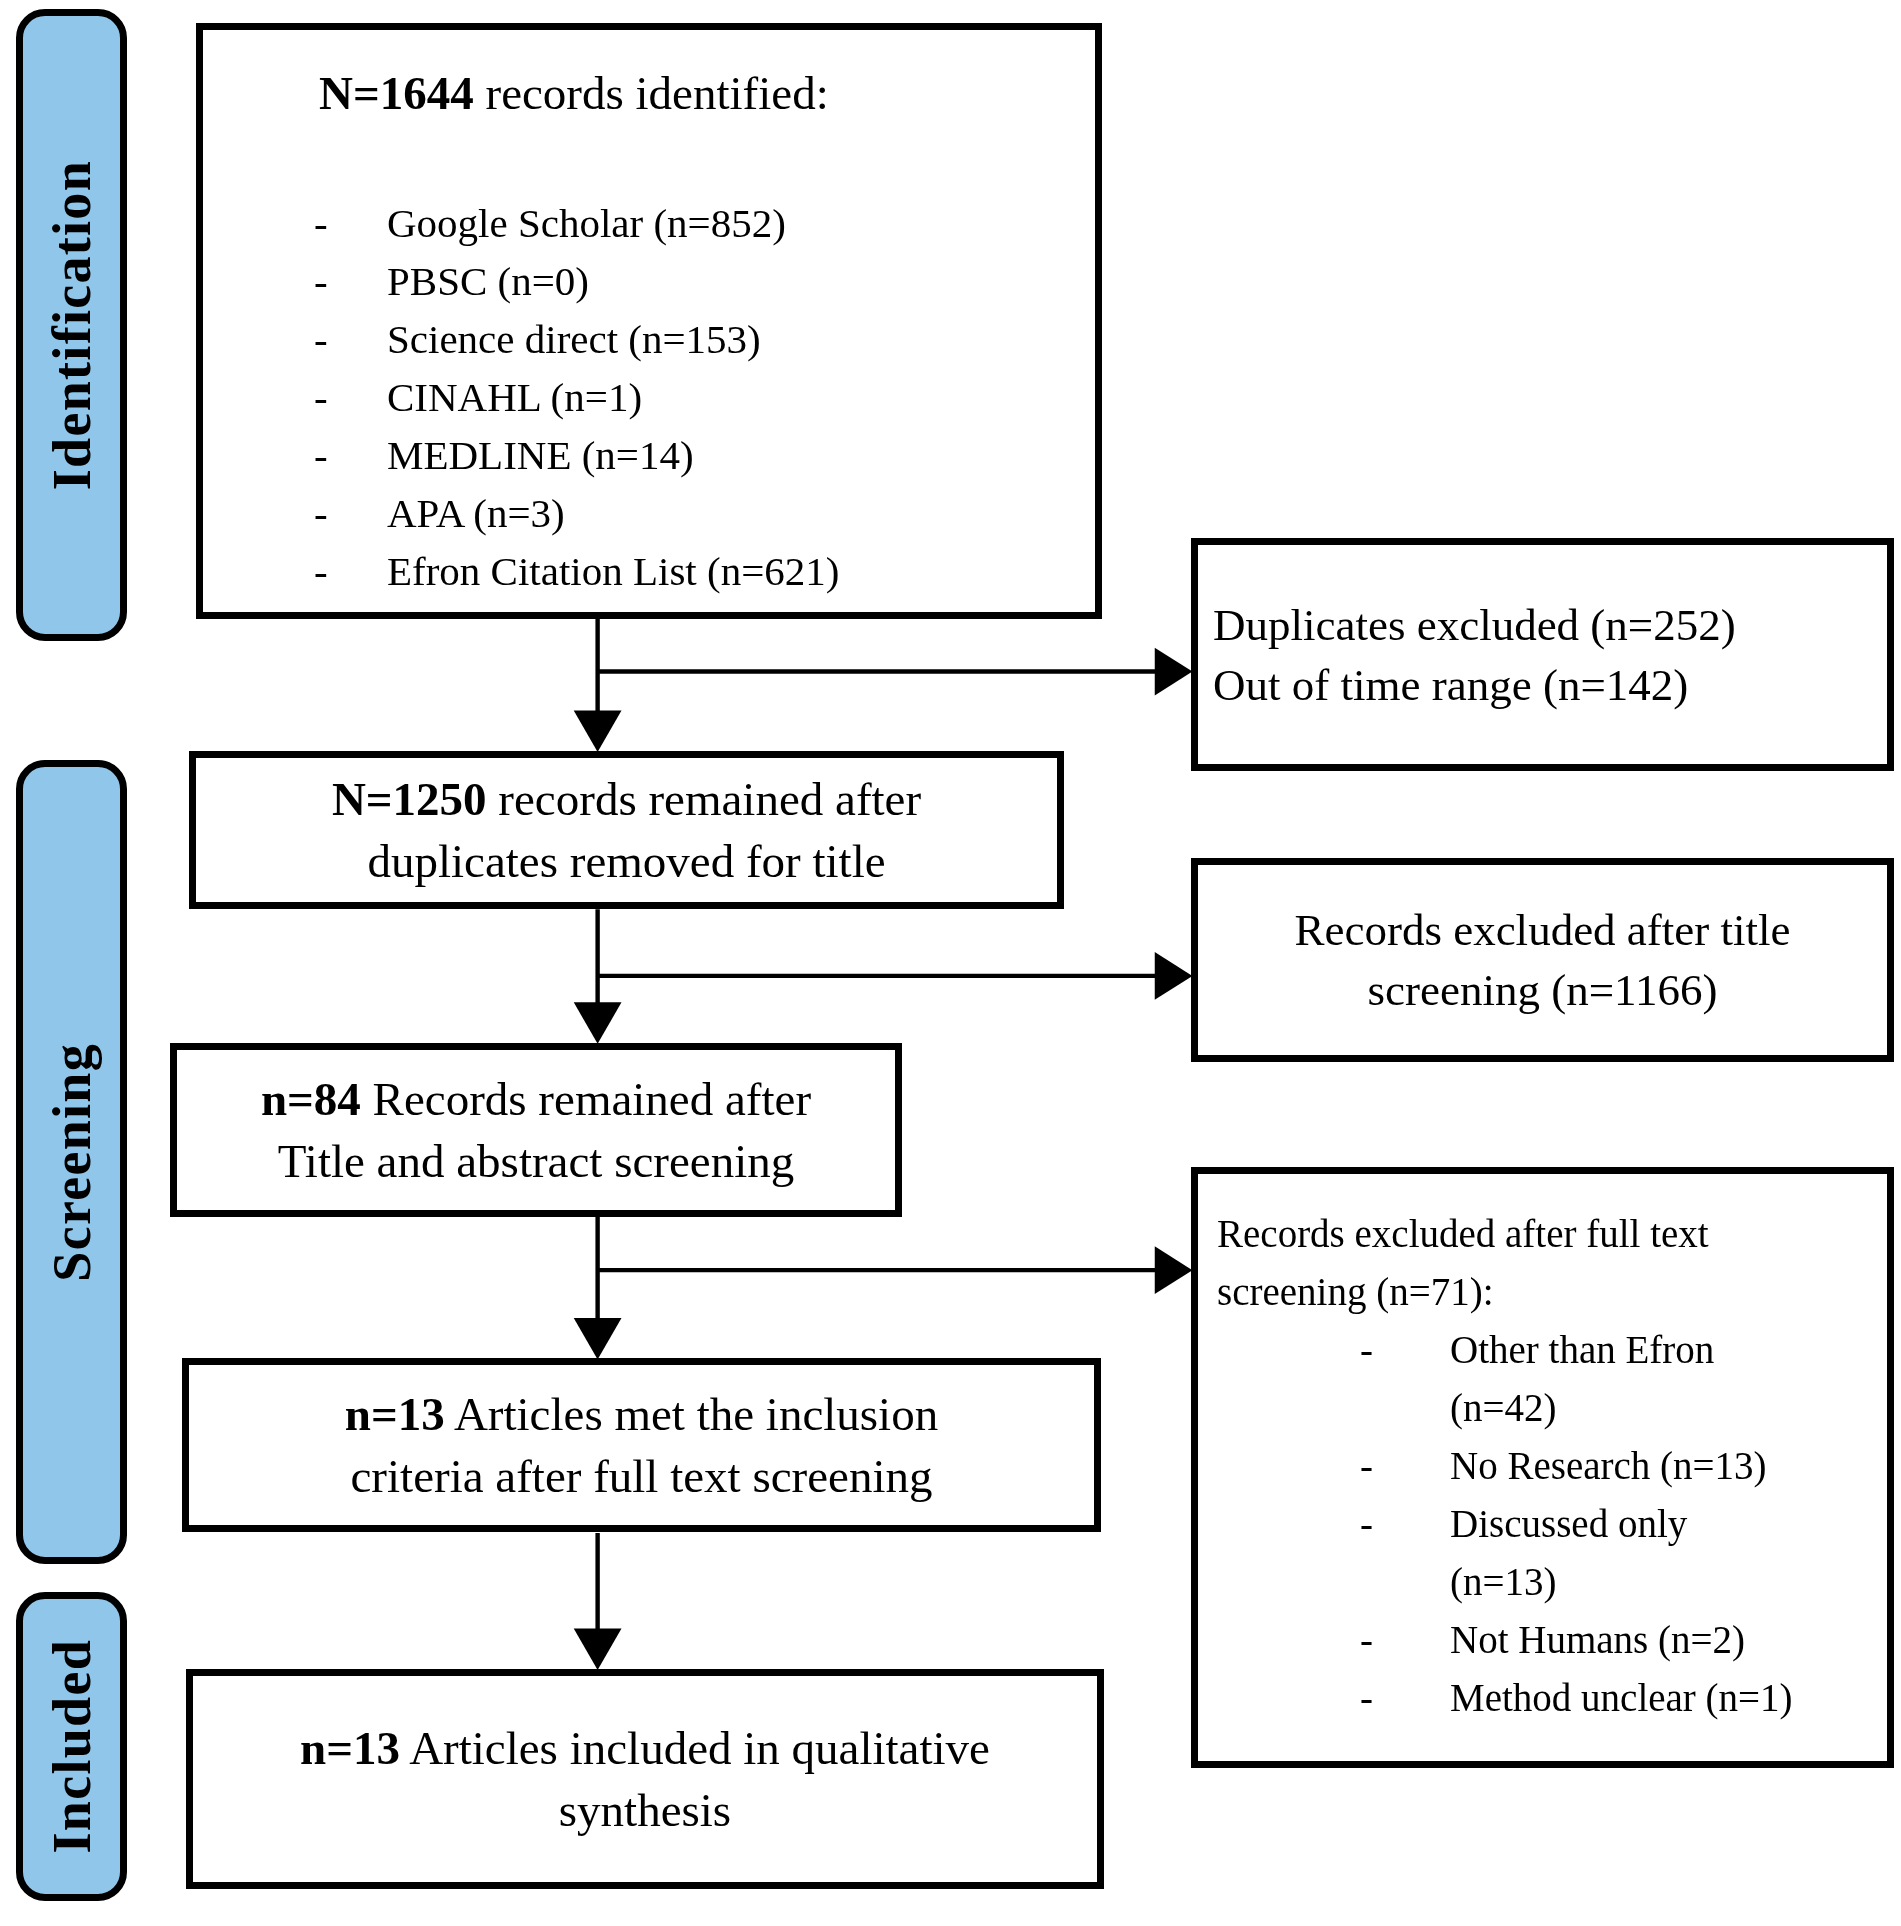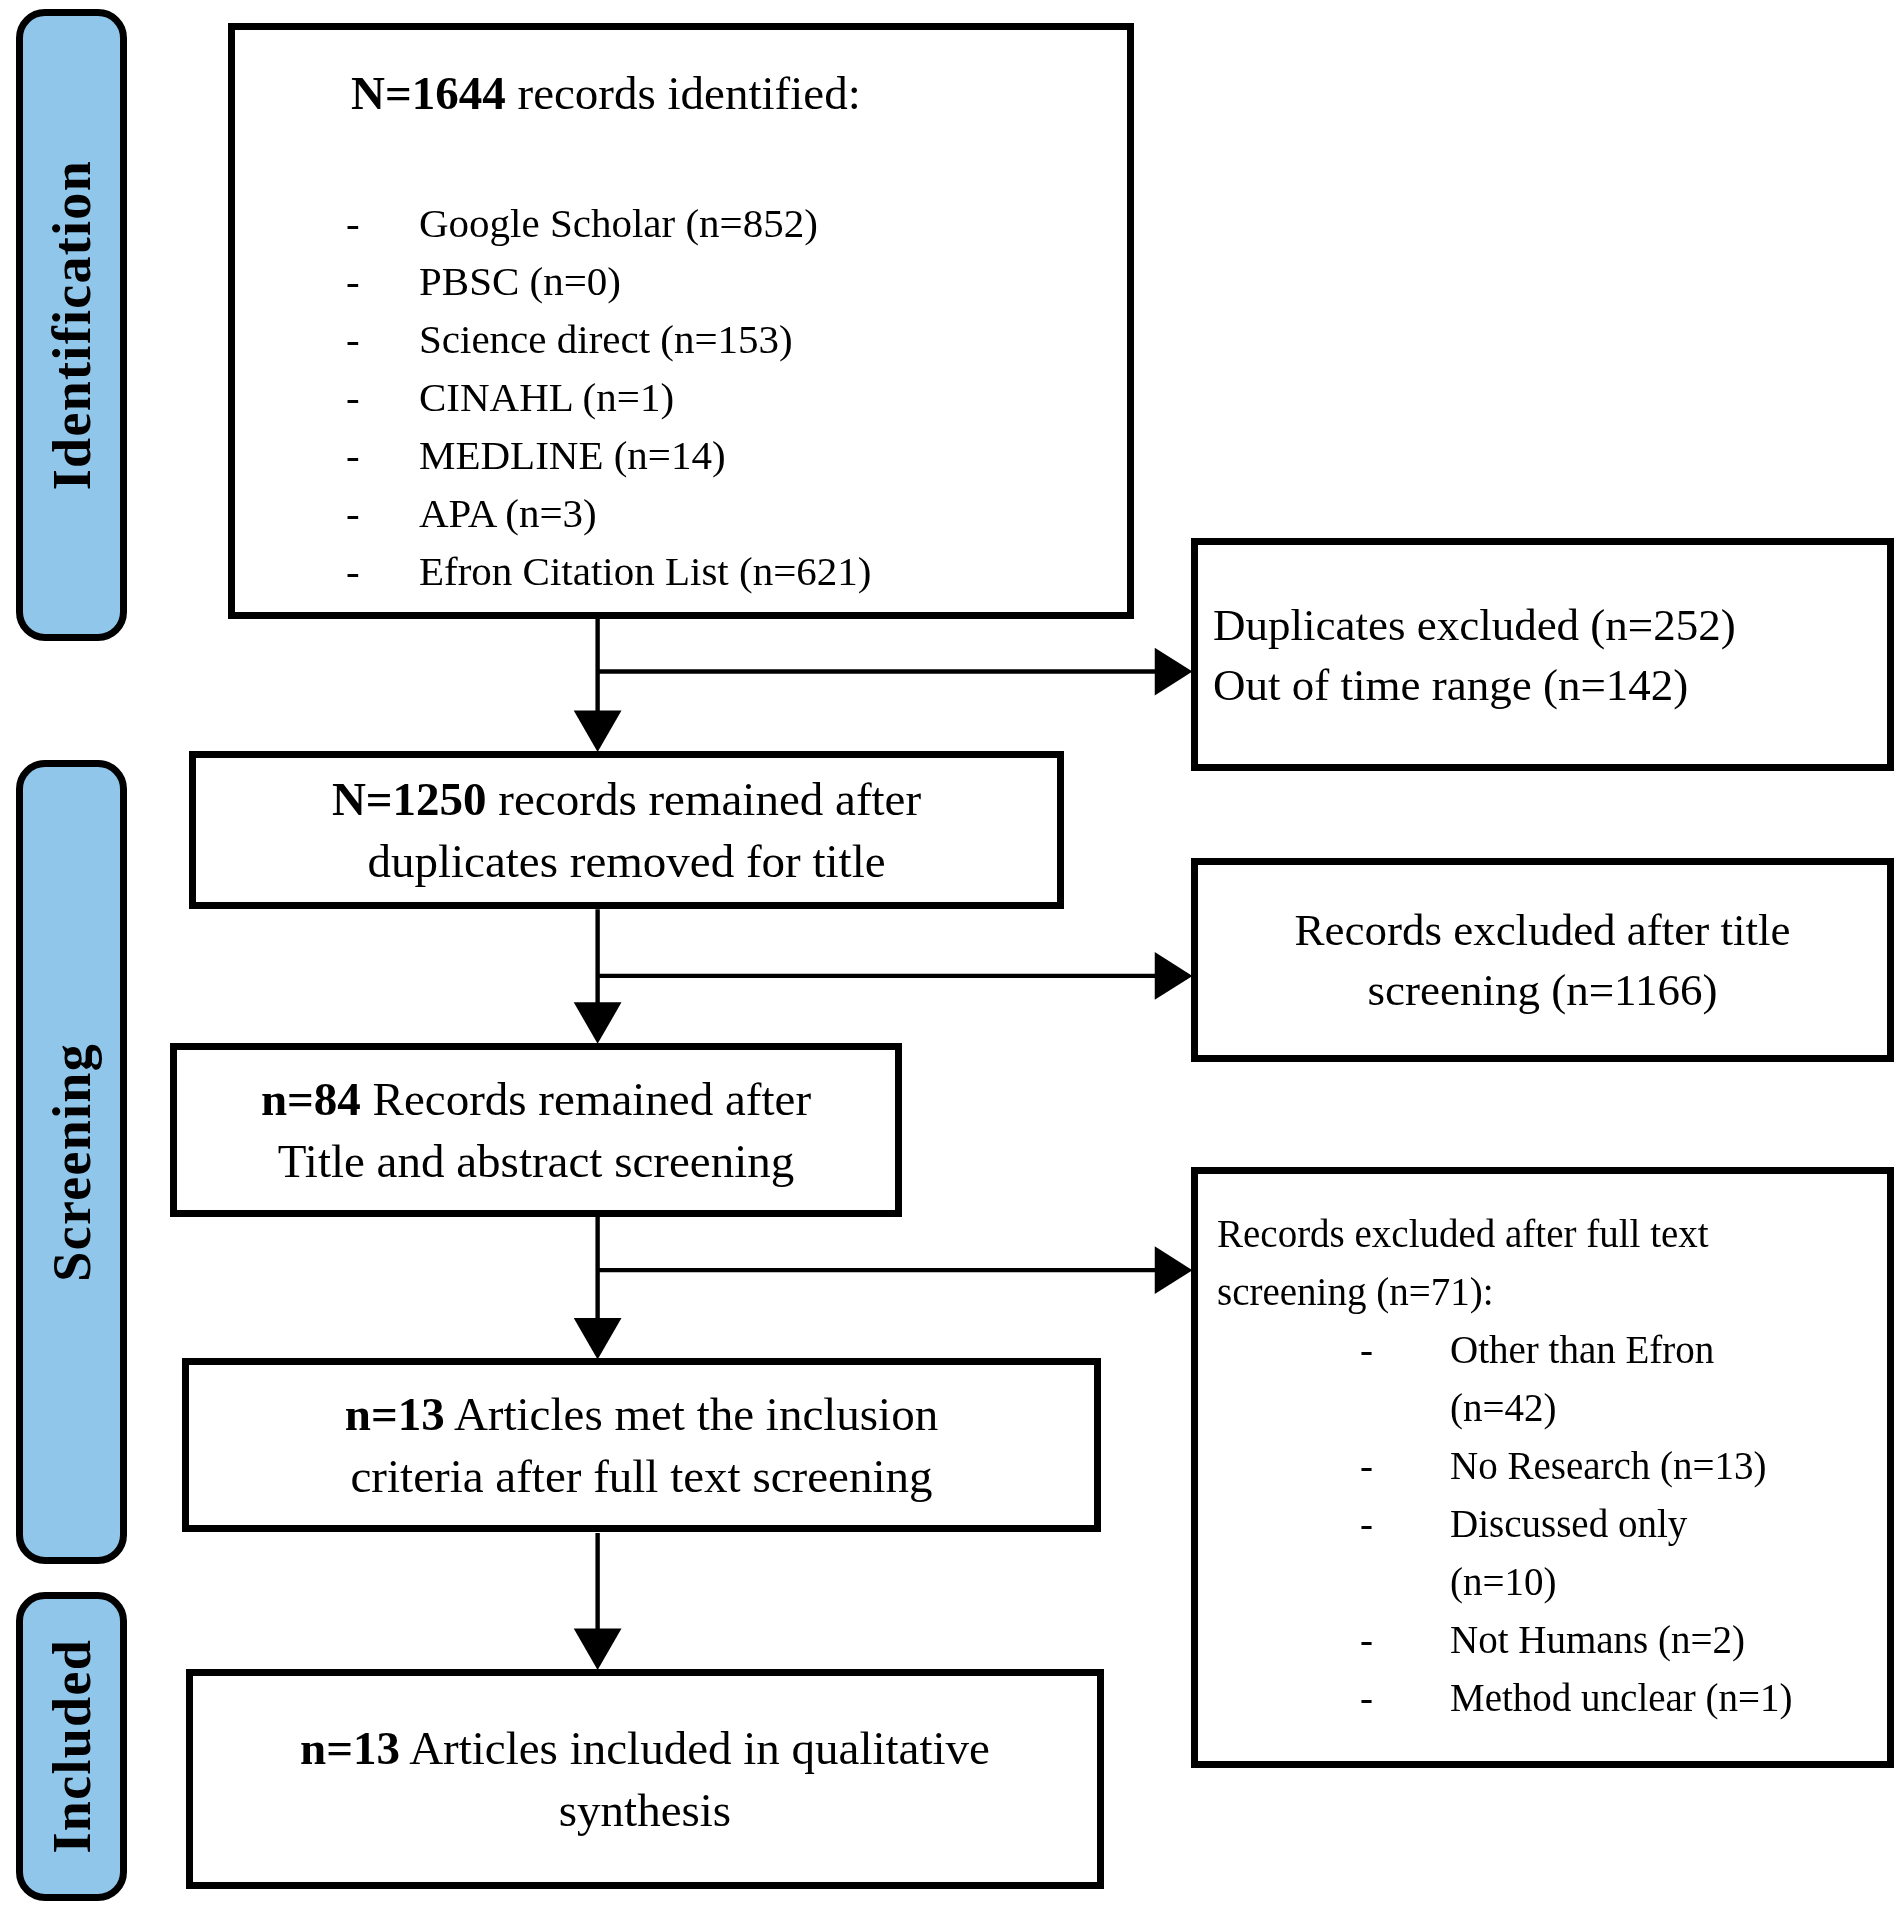--- a/index.html
+++ b/index.html
@@ -66,21 +66,21 @@
   <div class="stage" style="top: 8.8px; height: 632px; background: rgb(143, 198, 233);">
     <span class="stage-label">Identification</span>
   </div>
   <div class="stage" style="top: 760px; height: 804px; background: rgb(143, 198, 233);">
     <span class="stage-label">Screening</span>
   </div>
   <div class="stage" style="top: 1592px; height: 309px; background: rgb(143, 198, 233);">
     <span class="stage-label">Included</span>
   </div>
 
-  <div class="box" id="box-identified" style="left:196px;top:22.6px;width:906px;height:596px;margin-left:32px;">
+  <div class="box" id="box-identified" style="left:196px;top:22.6px;width:906px;height:596px;">
     <div class="heading">
       <span class="lead">N=1644</span><span> records identified:</span>
     </div>
     <ul>
         <li>
           <div class="t-line">Google Scholar (n=852)</div>
         </li>
         <li>
           <div class="t-line">PBSC (n=0)</div>
         </li>
@@ -160,21 +160,21 @@
     <ul>
         <li>
           <div class="t-line">Other than Efron</div>
           <div class="t-line">(n=42)</div>
         </li>
         <li>
           <div class="t-line">No Research (n=13)</div>
         </li>
         <li>
           <div class="t-line">Discussed only</div>
-          <div class="t-line">(n=10)</div>
+          <div class="t-line">(n=13)</div>
         </li>
         <li>
           <div class="t-line">Not Humans (n=2)</div>
         </li>
         <li>
           <div class="t-line">Method unclear (n=1)</div>
         </li>
       </ul>
   </div>
 

